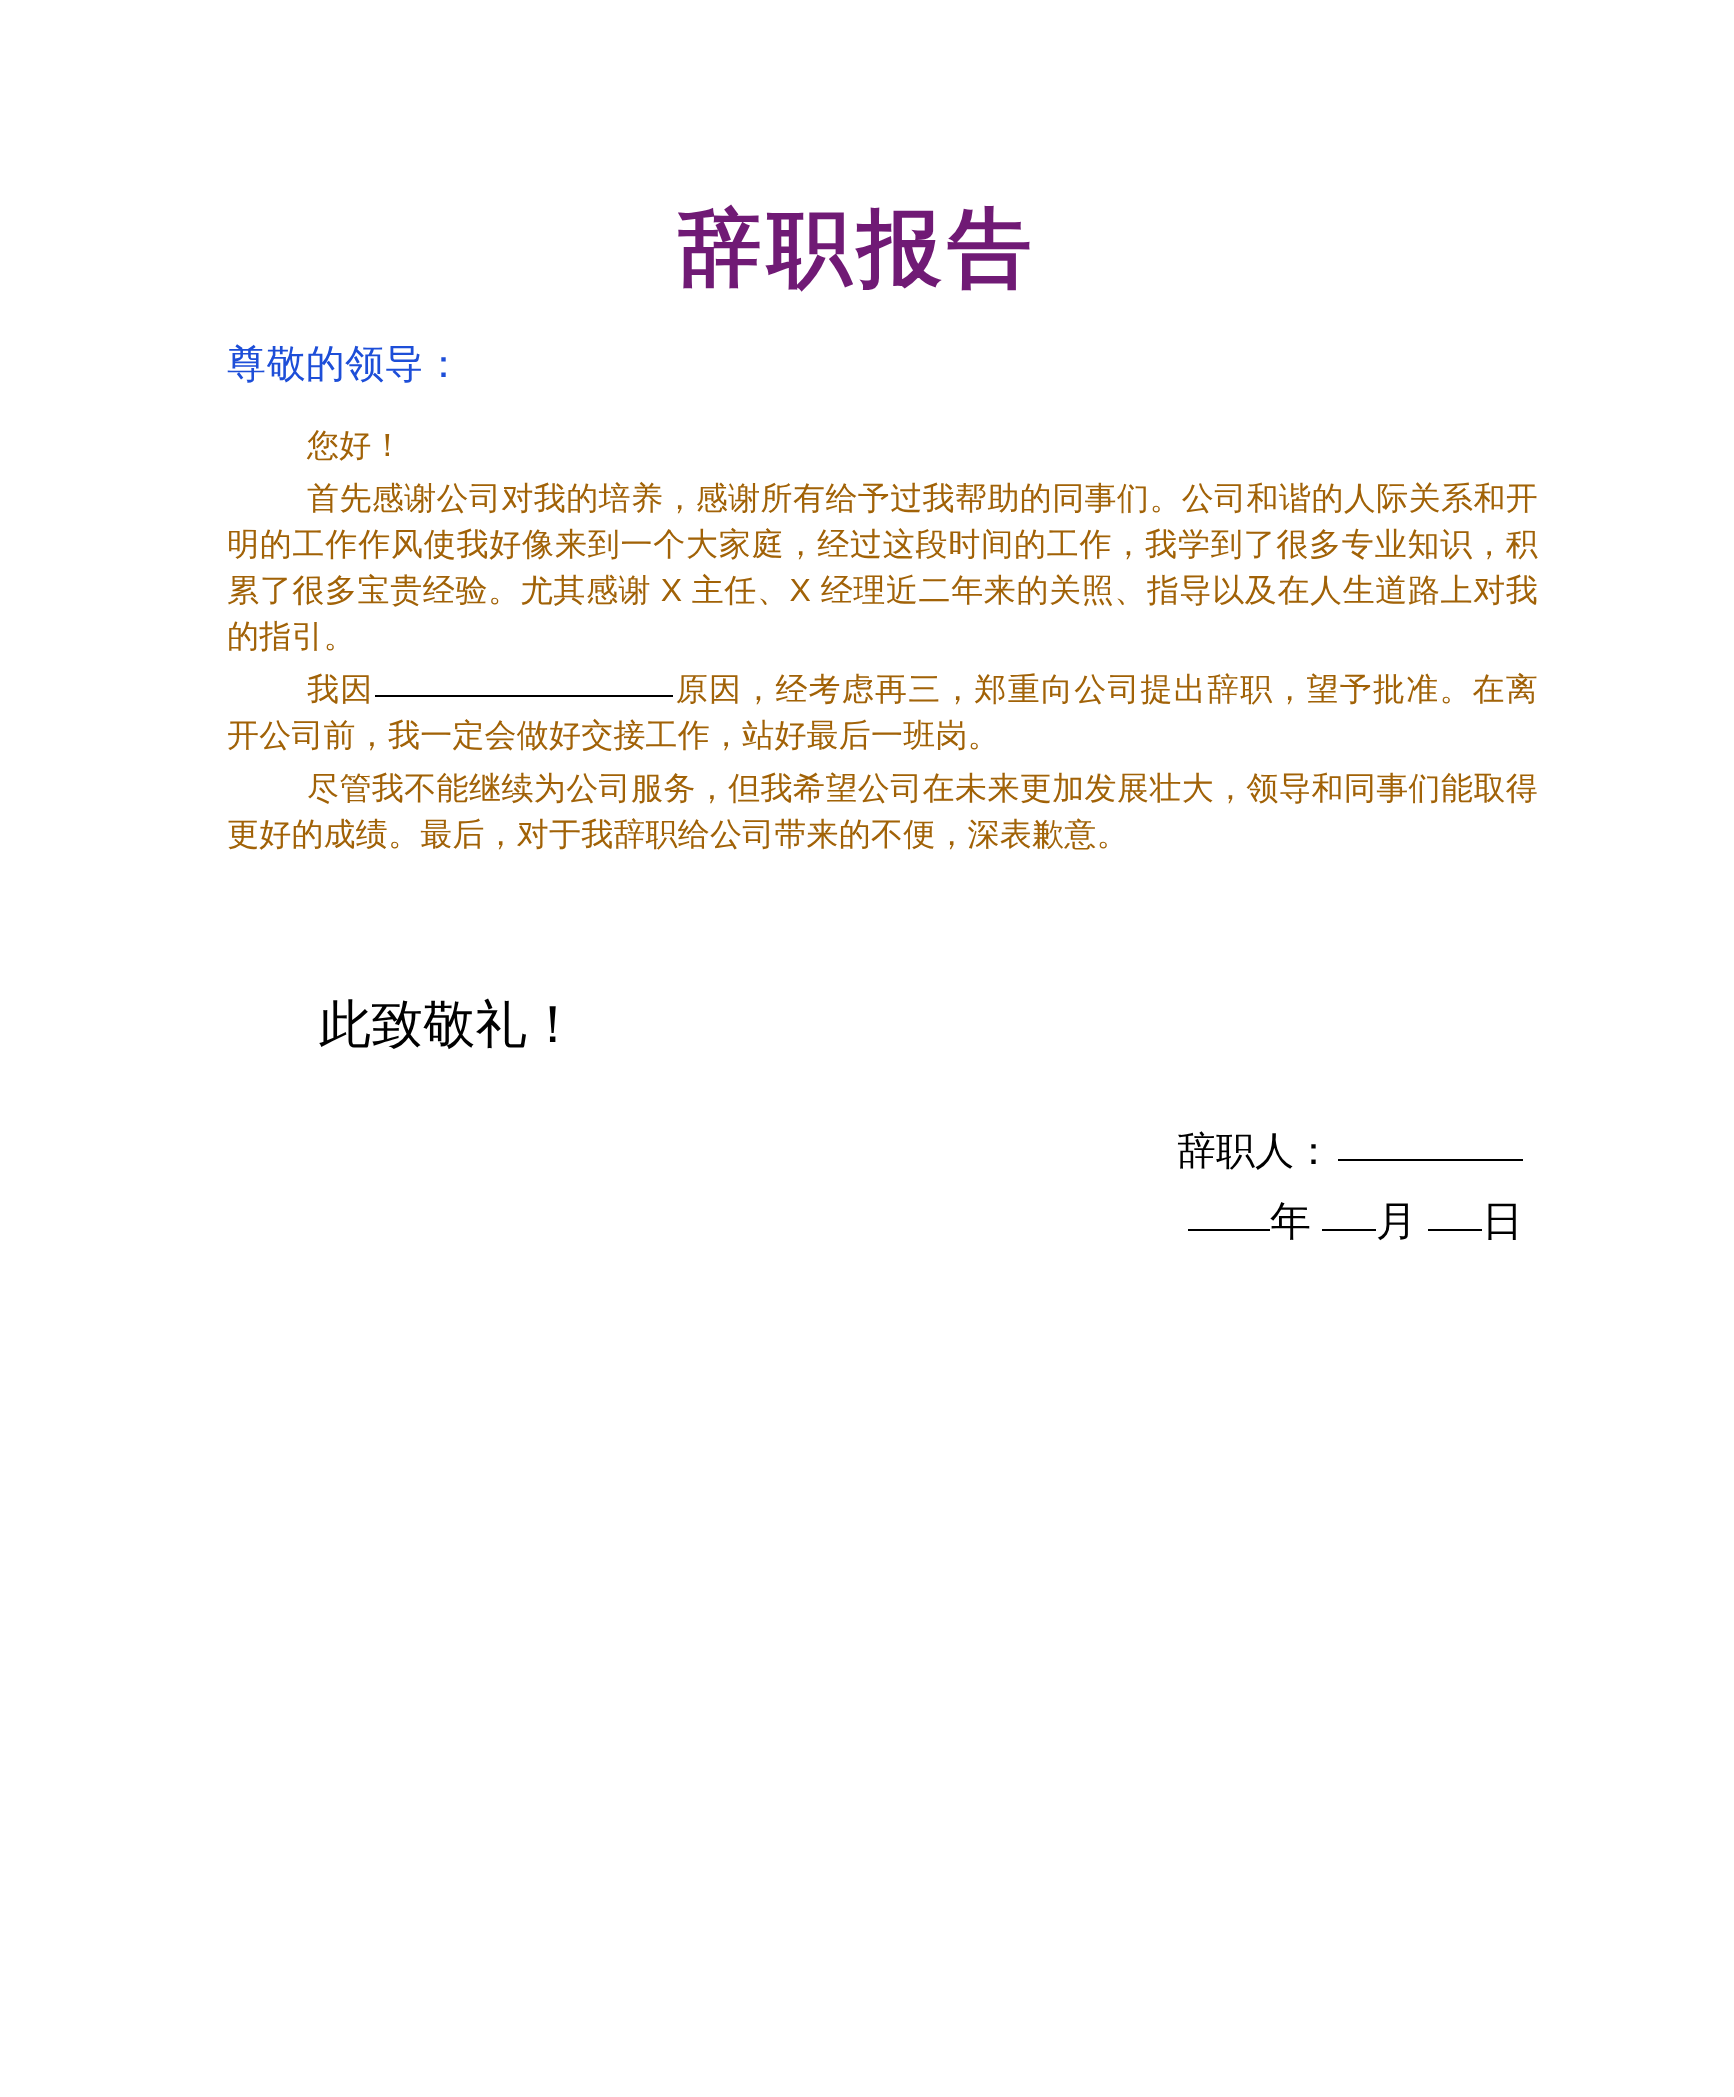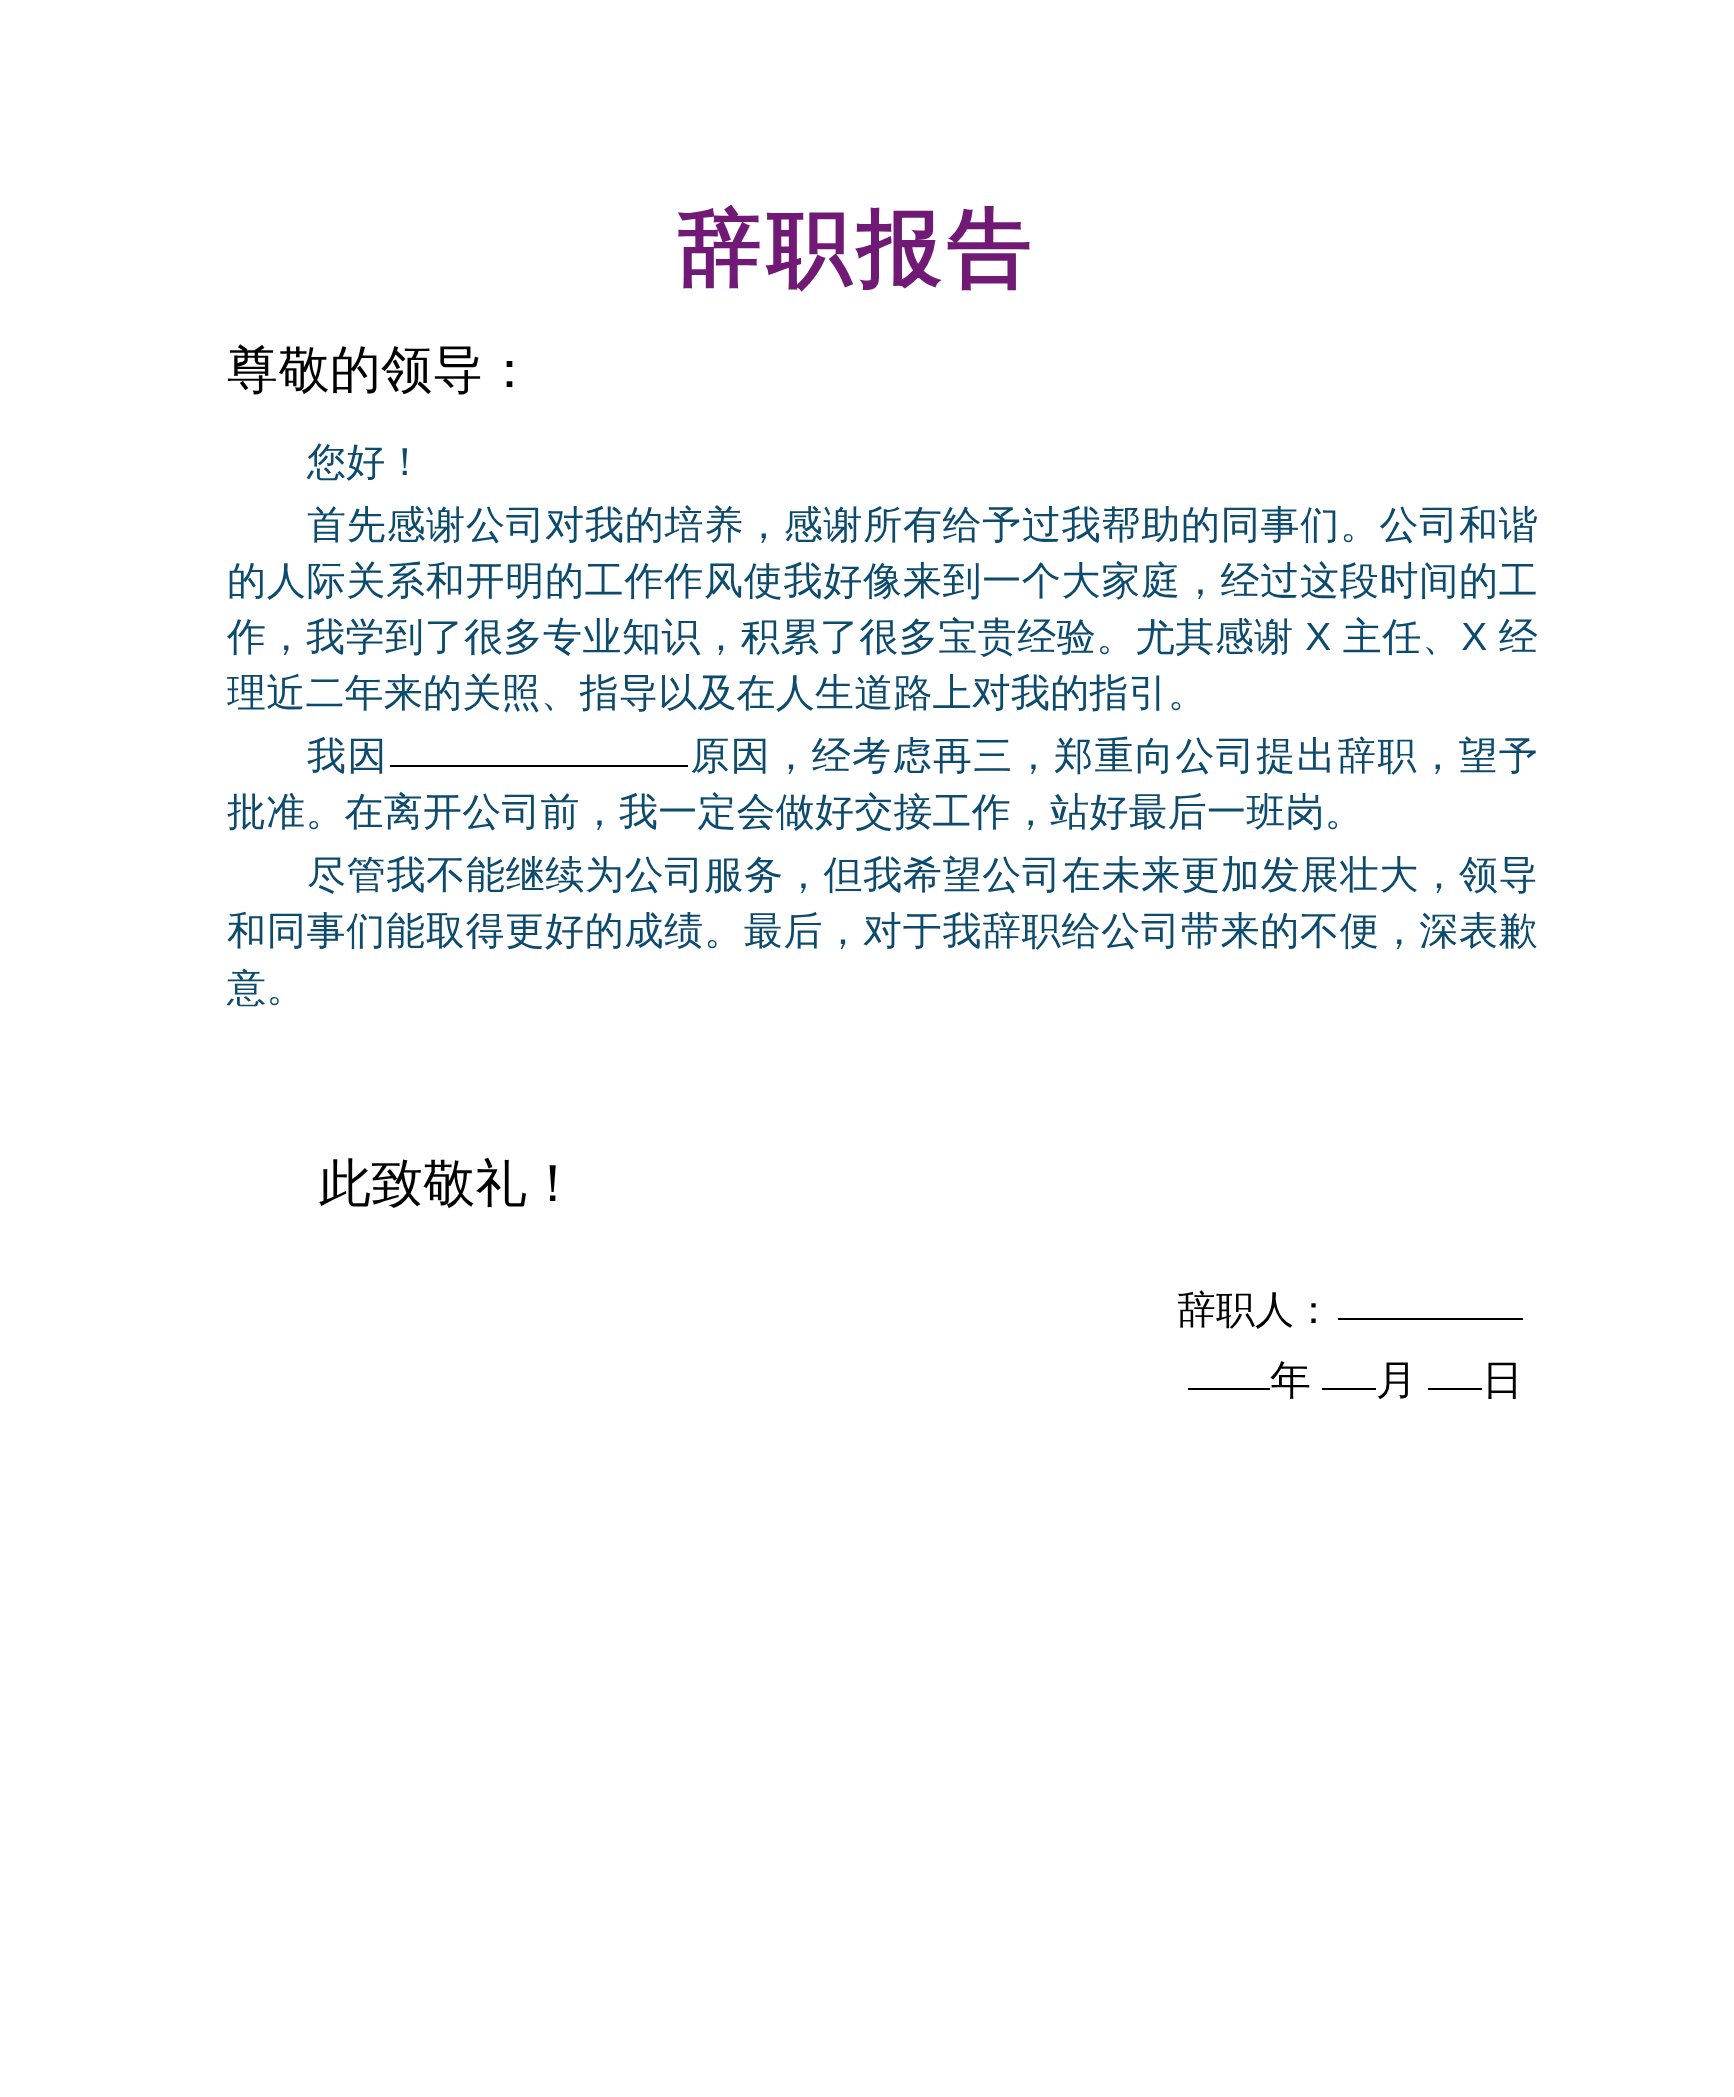--- a/index.html
+++ b/index.html
@@ -23,29 +23,29 @@
     text-align: center;
     font-size: 84px;
     font-weight: 700;
     color: #701a75;
     letter-spacing: 5.9px;
     line-height: 1.12;
     margin: 0 0 49px 0;
     padding-right: 50px;
   }
   .salutation {
-    font-size: 51px;
-    color: #000000;
+    font-size: 39px;
+    color: #1d4ed8;
     line-height: 1.0;
     margin: 0 0 39px 0;
     letter-spacing: 0.4px;
   }
   .para {
-    font-size: 39px;
-    color: #0c4a6e;
+    font-size: 32px;
+    color: #a16207;
     line-height: 1.44;
     margin: 0 0 0 0;
     text-align: justify;
     text-justify: inter-ideograph;
     letter-spacing: 0.2px;
   }
   .para.indent {
     text-indent: 80px;
   }
   .gap-sm { height: 6.7px; }

